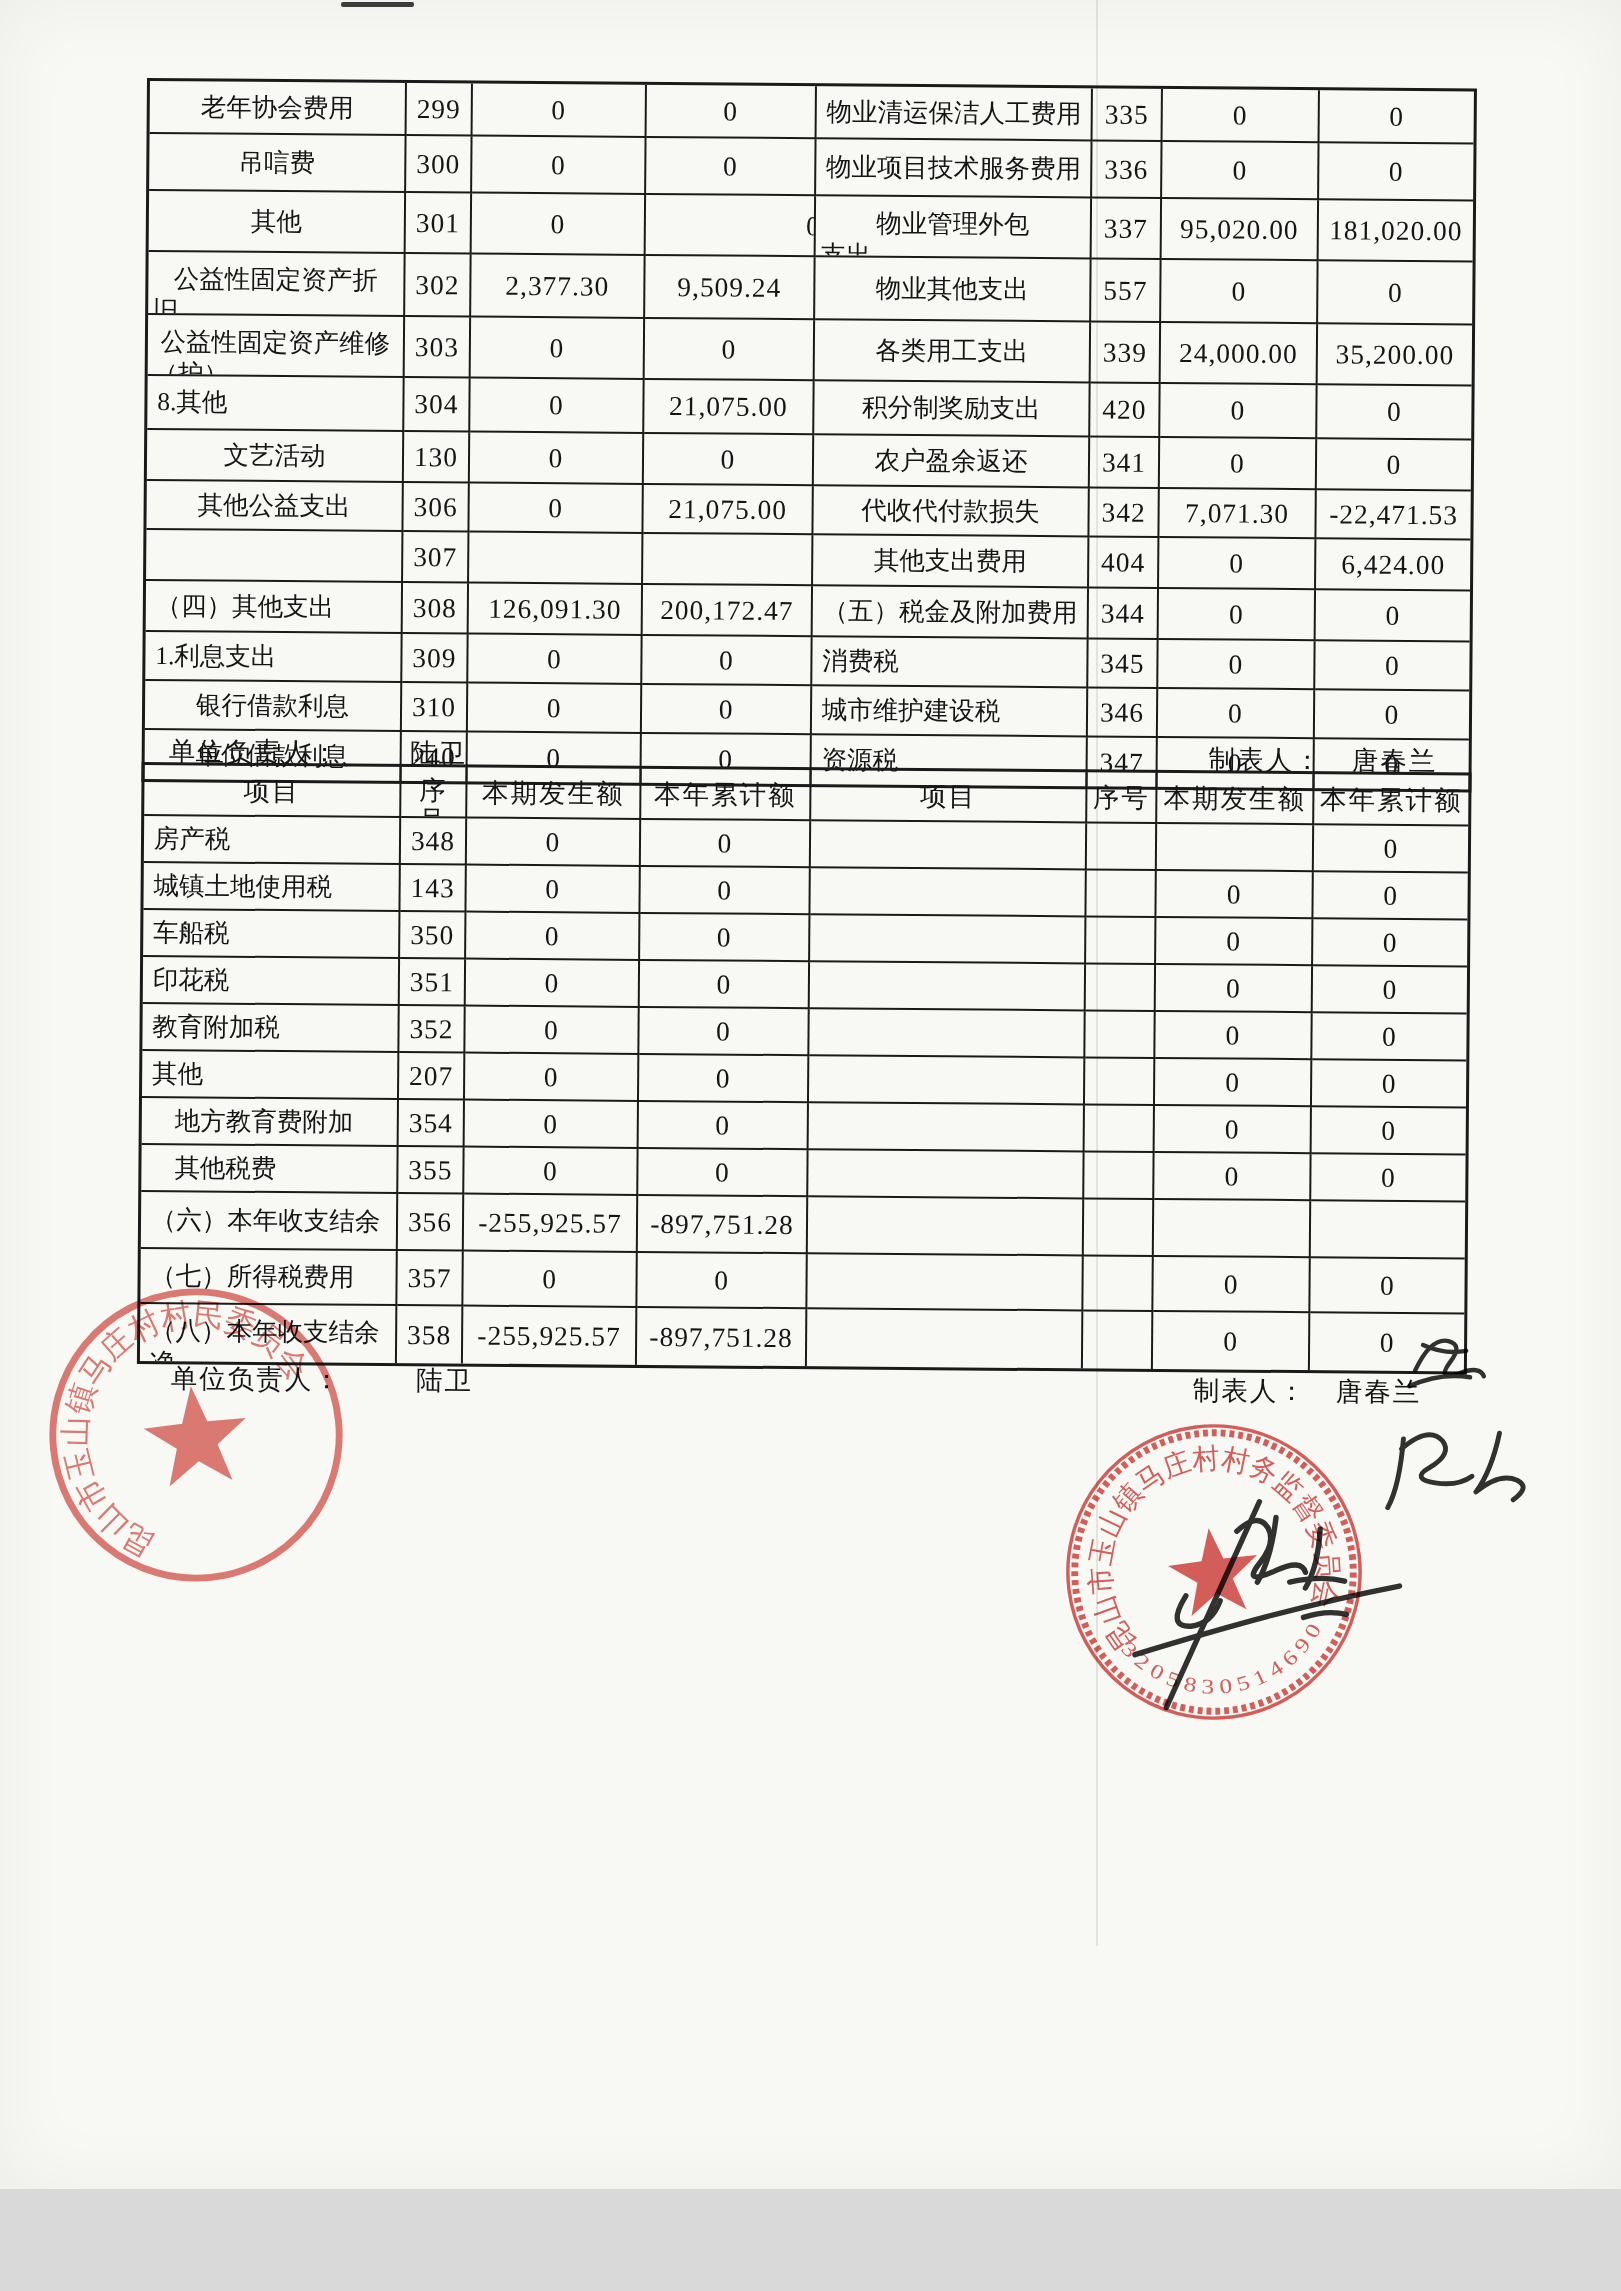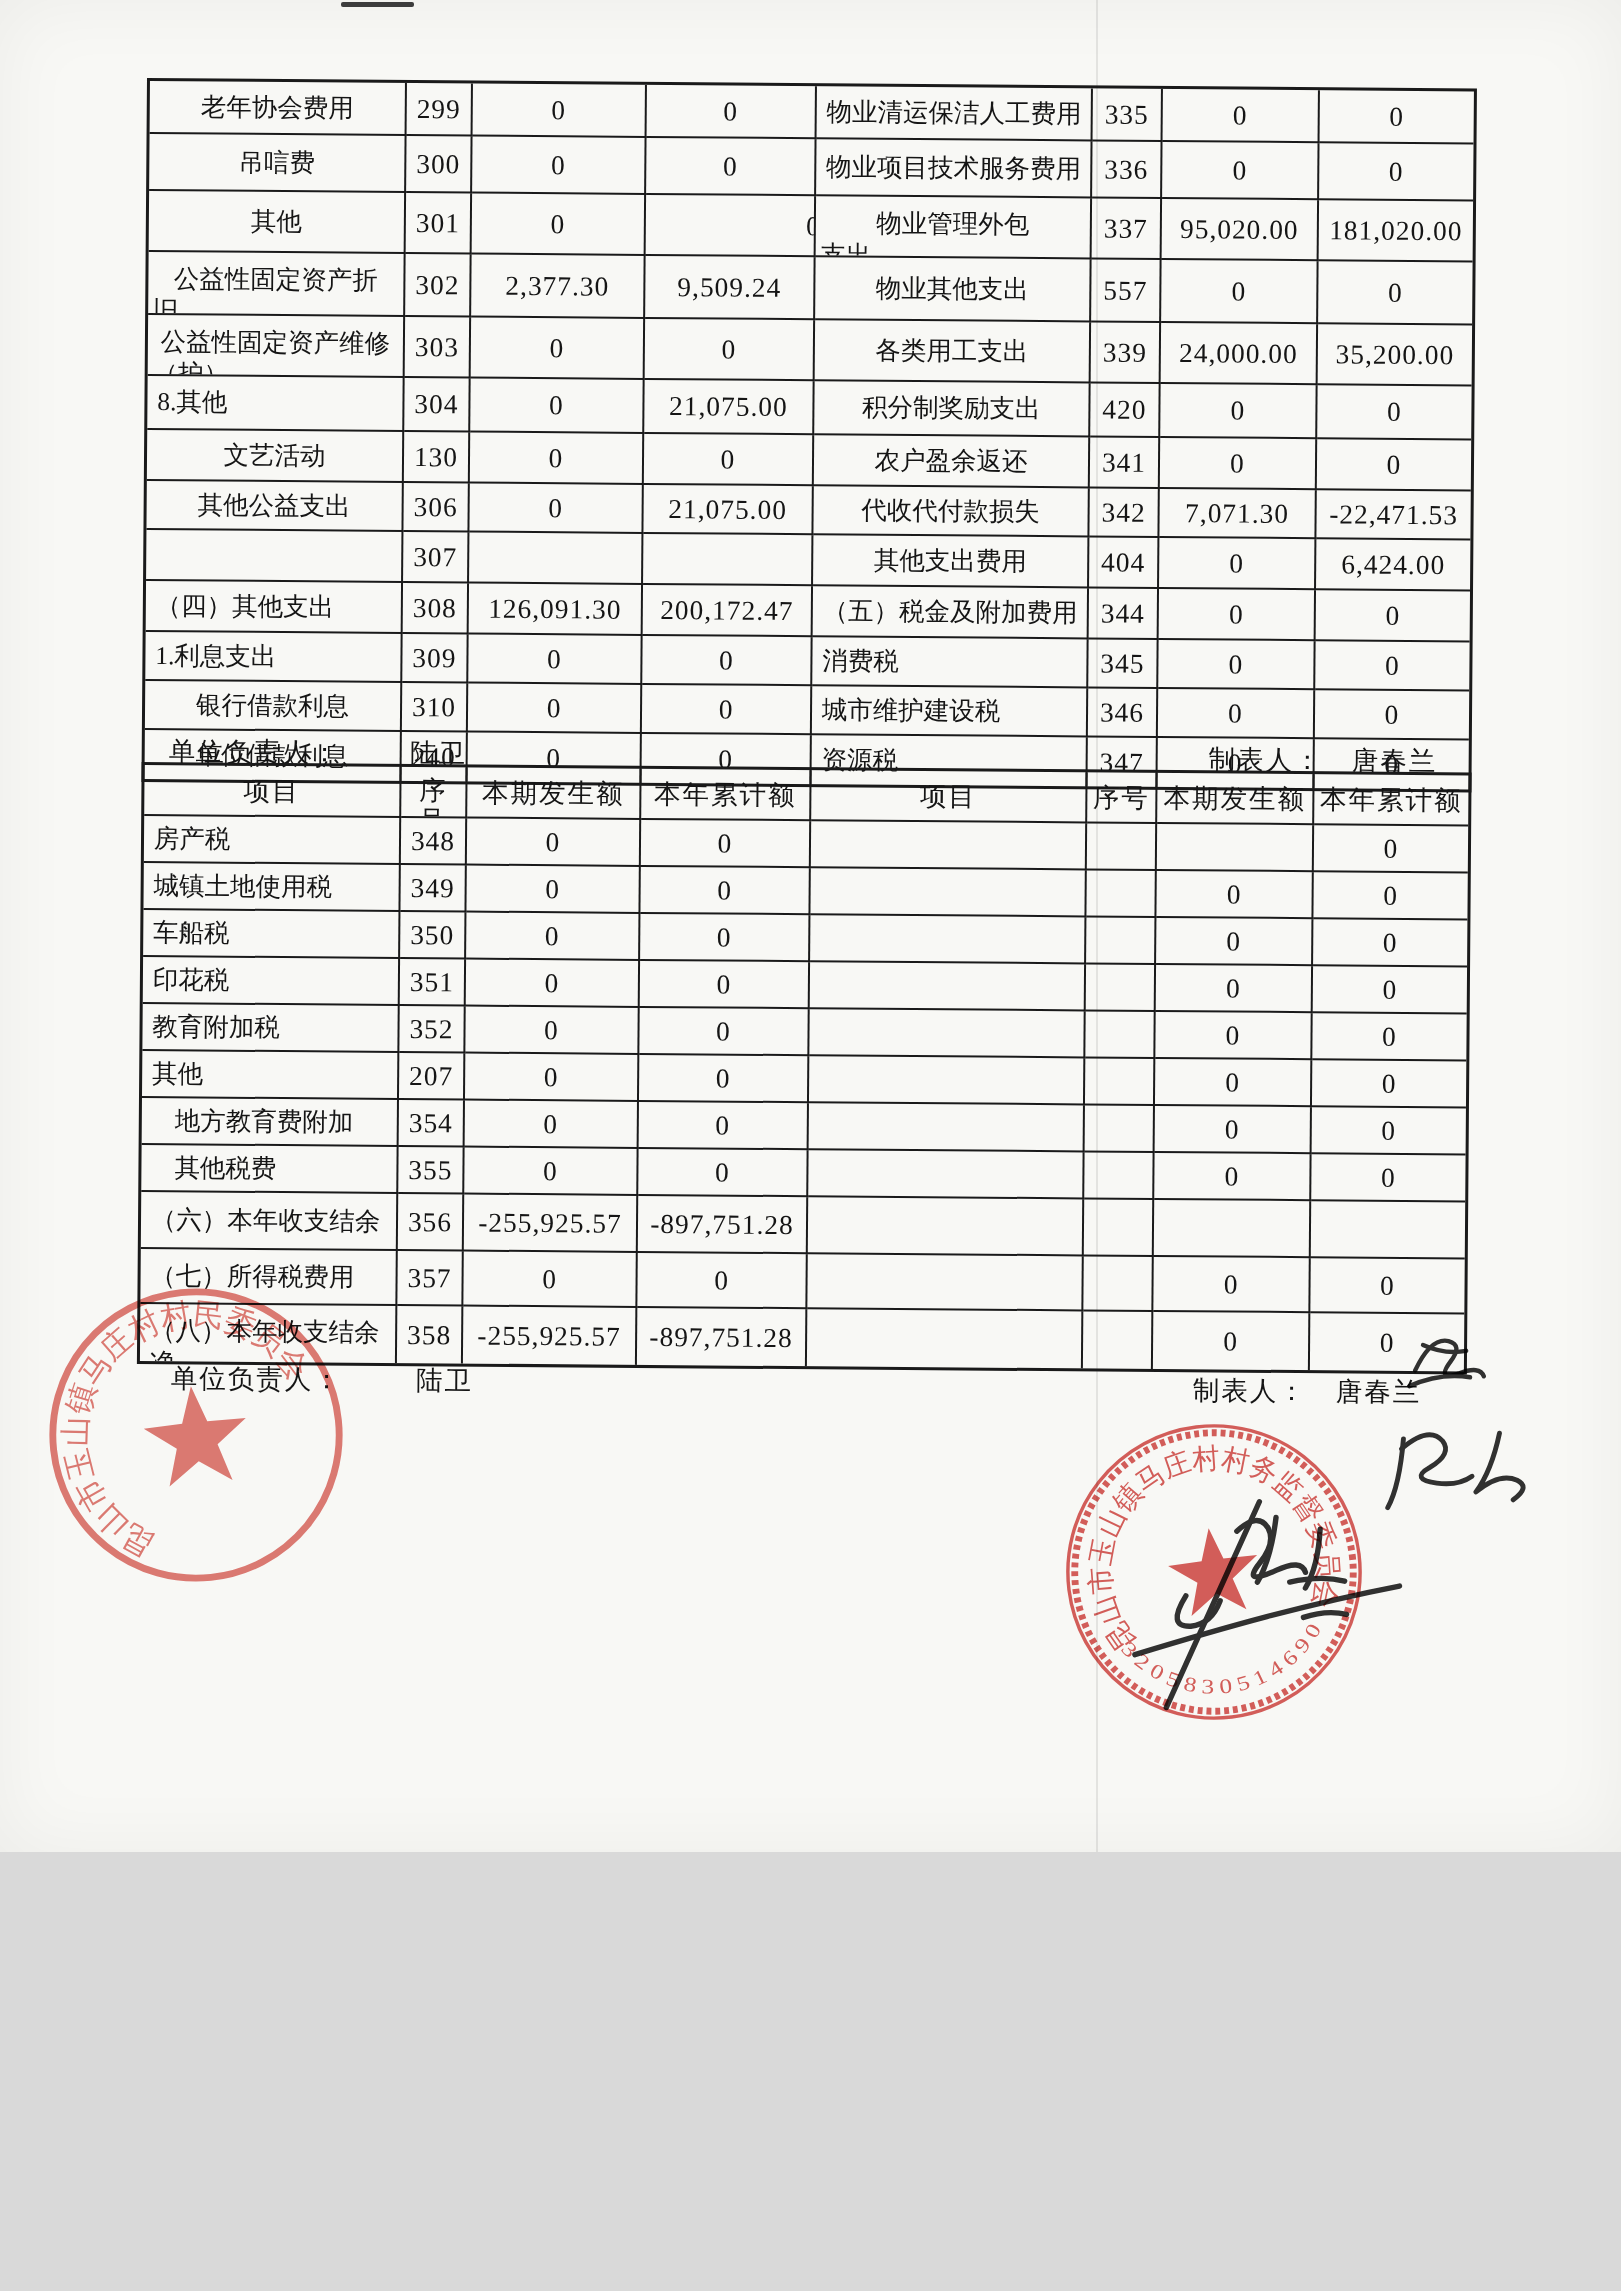--- a/index.html
+++ b/index.html
@@ -1,16 +1,16 @@
 <!DOCTYPE html>
 <html><head>
 <meta charset="utf-8">
 <style>
   html,body{margin:0;padding:0;background:#d9d9d9}
-  .page{position:relative;width:1621px;height:1852px;background:#f8f8f5;overflow:hidden;
+  .page{position:relative;width:1621px;height:2189px;background:#f8f8f5;overflow:hidden;
         font-family:"Liberation Serif",serif;color:#151515;
         box-shadow:inset 0 0 78px rgba(0,0,0,.05)}
   .sheet{position:absolute;left:0;top:0;width:100%;height:100%;
          transform:rotate(.45deg);transform-origin:147px 78px}
   
   .tbl{position:absolute;left:147px;border:3.9px solid #1a1a1a;background:transparent}
   .trow{display:grid;grid-template-columns:257px 66px 174px 170px 276px 70px 157px 154px}
   .c{border-right:2.9px solid #1a1a1a;border-bottom:2.9px solid #1a1a1a;
      display:flex;align-items:center;justify-content:center;
      font-size:25.5px;line-height:32px;overflow:hidden;position:relative}
@@ -270,21 +270,21 @@
             <span></span>
           </div>
           <div class="c seq"></div>
           <div class="c amt"></div>
           <div class="c amt">0</div>
         </div>
         <div class="trow" style="height: 47px;">
           <div class="c lab a-l">
             <span>城镇土地使用税</span>
           </div>
-          <div class="c seq">349</div>
+          <div class="c seq">143</div>
           <div class="c amt">0</div>
           <div class="c amt">0</div>
           <div class="c lab">
             <span></span>
           </div>
           <div class="c seq"></div>
           <div class="c amt">0</div>
           <div class="c amt">0</div>
         </div>
         <div class="trow" style="height: 47px;">

